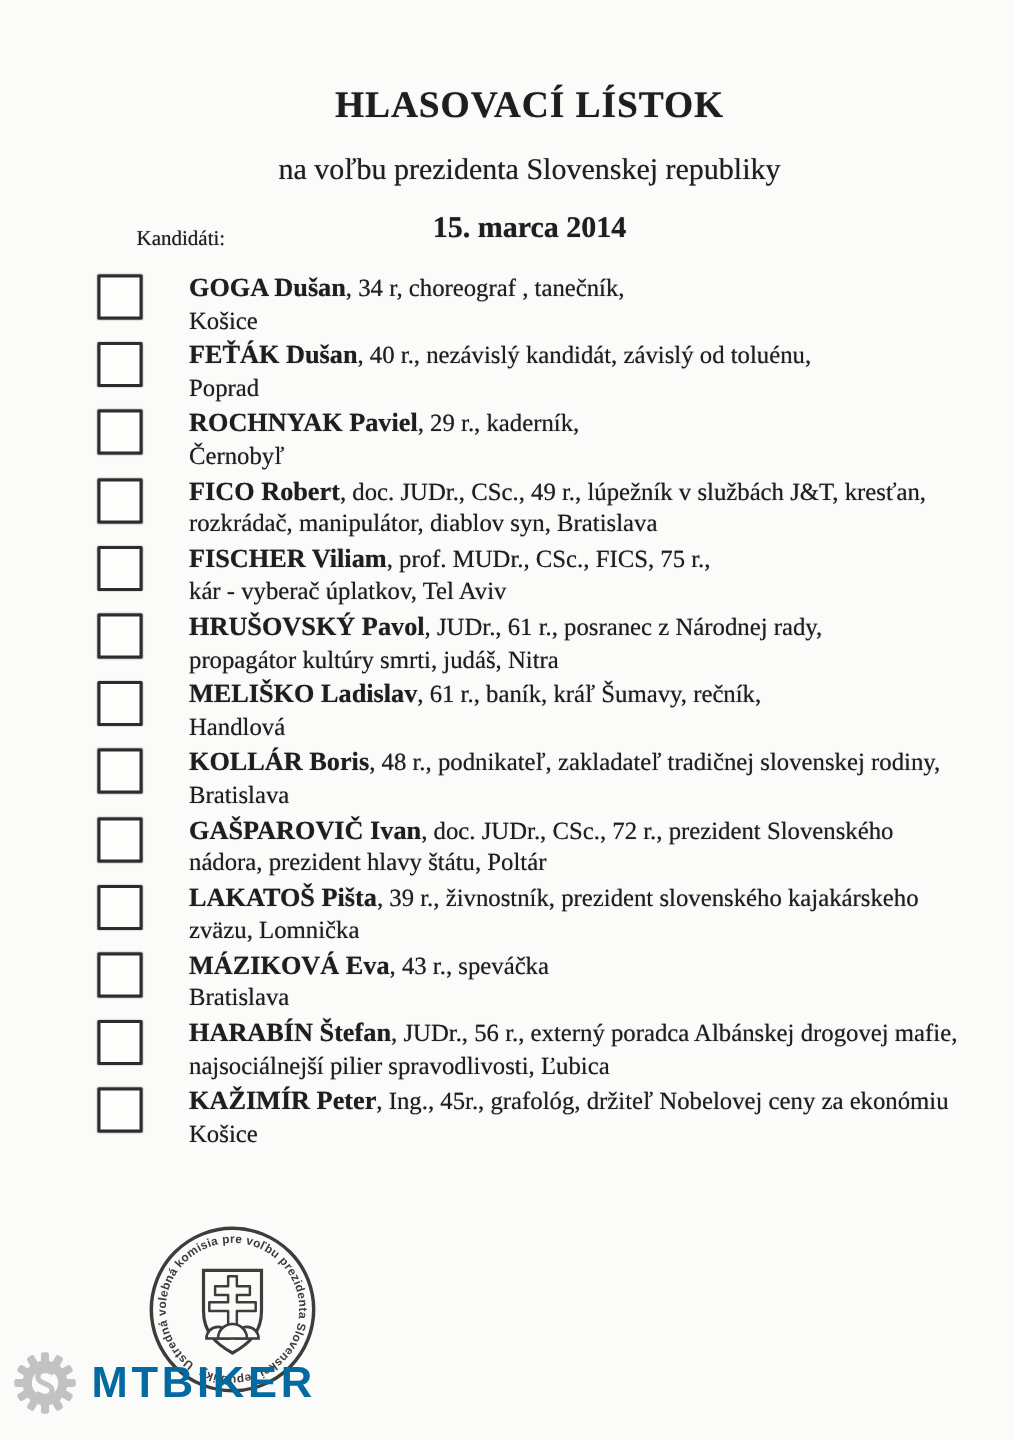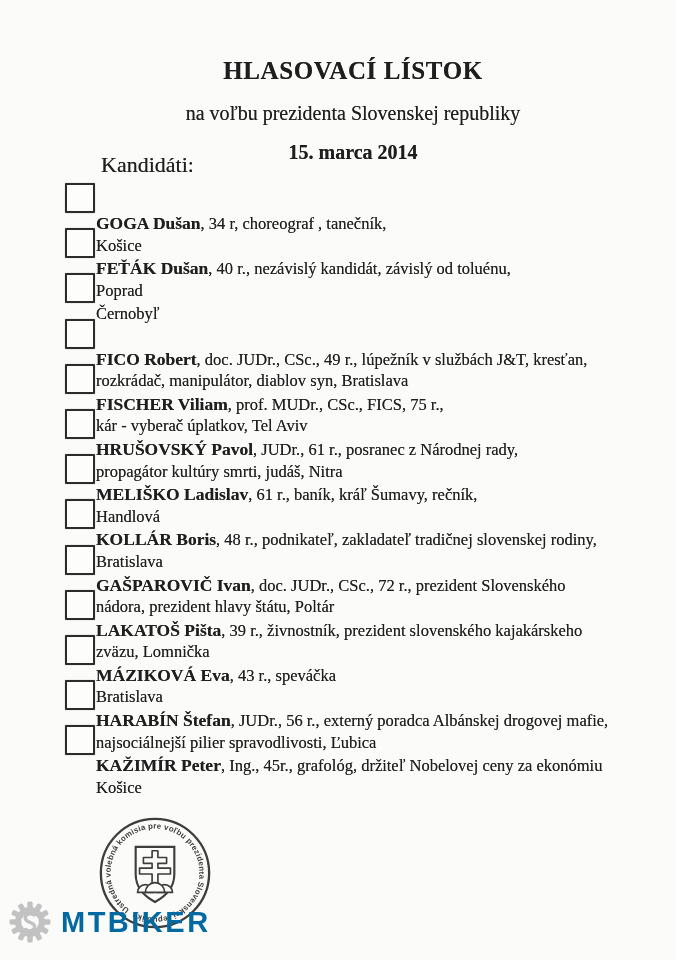--- a/index.html
+++ b/index.html
@@ -8,23 +8,23 @@
     background:#fbfbf9;overflow:hidden;
     font-family:"Liberation Serif",serif;color:#1e1e1e;
   }
   .scan{text-shadow:0 0 .6px rgba(25,25,25,.65);padding-left:15px;}
   
   .header{position:absolute;top:56px;left:0;width:100%;text-align:center;}
   .title{font-size:25px;font-weight:bold;letter-spacing:.6px;line-height:30px;}
   .subtitle{font-size:20px;font-weight:normal;line-height:25px;margin-top:15px;}
   .date{font-size:20px;font-weight:bold;line-height:24px;margin-top:14px;}
   
-  .kandidati{position:absolute;left:86px;top:152px;font-size:22px;text-align:right;}
+  .kandidati{position:absolute;left:76px;top:152px;font-size:14px;text-align:right;}
   .list{position:absolute;left:65px;top:181px;right:2px;}
-  .row{display:flex;height:45.2px;align-items:flex-start;flex-direction:column;}
+  .row{display:flex;height:45.2px;align-items:flex-start;}
   .checkbox{
     width:26px;height:26px;border:2px solid #2c2c2c;border-radius:1px;
     background:#fdfdfc;margin-top:2px;flex:0 0 auto;
     box-shadow:0 0 1px rgba(0,0,0,.5);
   }
   .entry{margin-left:16px;font-size:16.5px;line-height:21.6px;white-space:nowrap;}
   .entry .name{font-weight:bold;font-size:17.5px;}
   
   .stamp{position:absolute;left:97px;top:815px;width:116px;height:116px;opacity:.92;}
   
@@ -61,20 +61,21 @@
       <div class="checkbox"></div>
       <div class="entry scan">
         <div><span class="name">FEŤÁK Dušan</span><span>, 40 r., nezávislý kandidát, závislý od toluénu,</span></div>
         <div>Poprad</div>
       </div>
     </div>
 
     <div class="row">
       <div class="checkbox"></div>
       <div class="entry scan">
+        <div><span class="name">ROCHNYAK Paviel</span><span>, 29 r., kaderník,</span></div>
         <div>Černobyľ</div>
       </div>
     </div>
 
     <div class="row">
       <div class="checkbox"></div>
       <div class="entry scan">
         <div><span class="name">FICO Robert</span><span>, doc. JUDr., CSc., 49 r., lúpežník v službách J&amp;T, kresťan,</span></div>
         <div>rozkrádač, manipulátor, diablov syn, Bratislava</div>
       </div>

